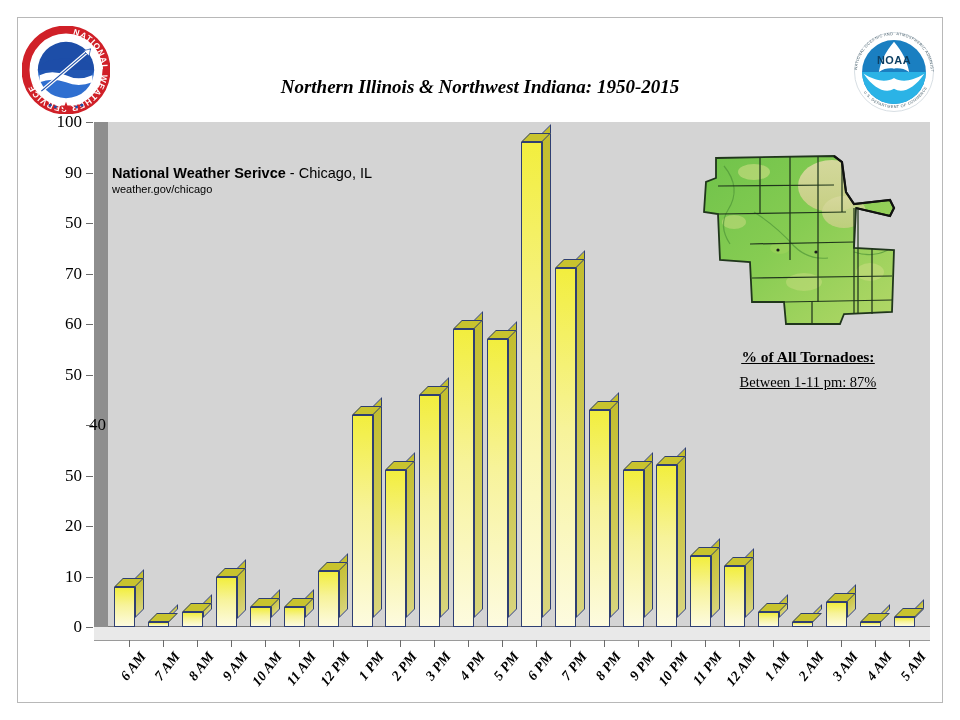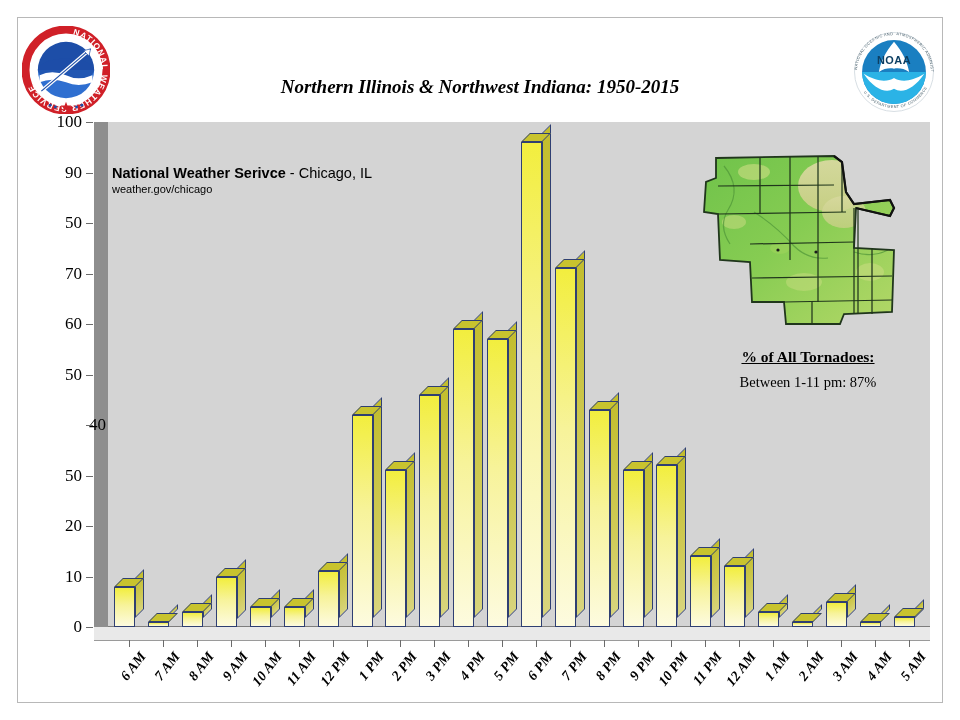--- a/index.html
+++ b/index.html
@@ -114,21 +114,21 @@
     position:absolute;left:112px;top:125px;width:330px;
     font-family:Liberation Sans, sans-serif;color:#000;margin-top:40px;
   }
   #ann-line1{font-size:14.5px;}
   #ann-line1 b{font-weight:bold;}
   #ann-line2{font-size:11px;margin-top:2px;}
 
   
   #stats{
     position:absolute;left:718px;top:348px;width:180px;text-align:center;
-    font-family:"Liberation Serif", serif;color:#000;
+    font-family:"Liberation Serif", serif;color:#000;text-decoration:underline;
   }
   #stats-title{
     font-size:15.5px;font-weight:bold;text-decoration:underline;
     margin-bottom:7px;
   }
   .stat-row{font-size:14.5px;line-height:1.32;white-space:nowrap;}
 
   
   #map-inset{
     position:absolute;left:694px;top:152px;width:216px;height:180px;

